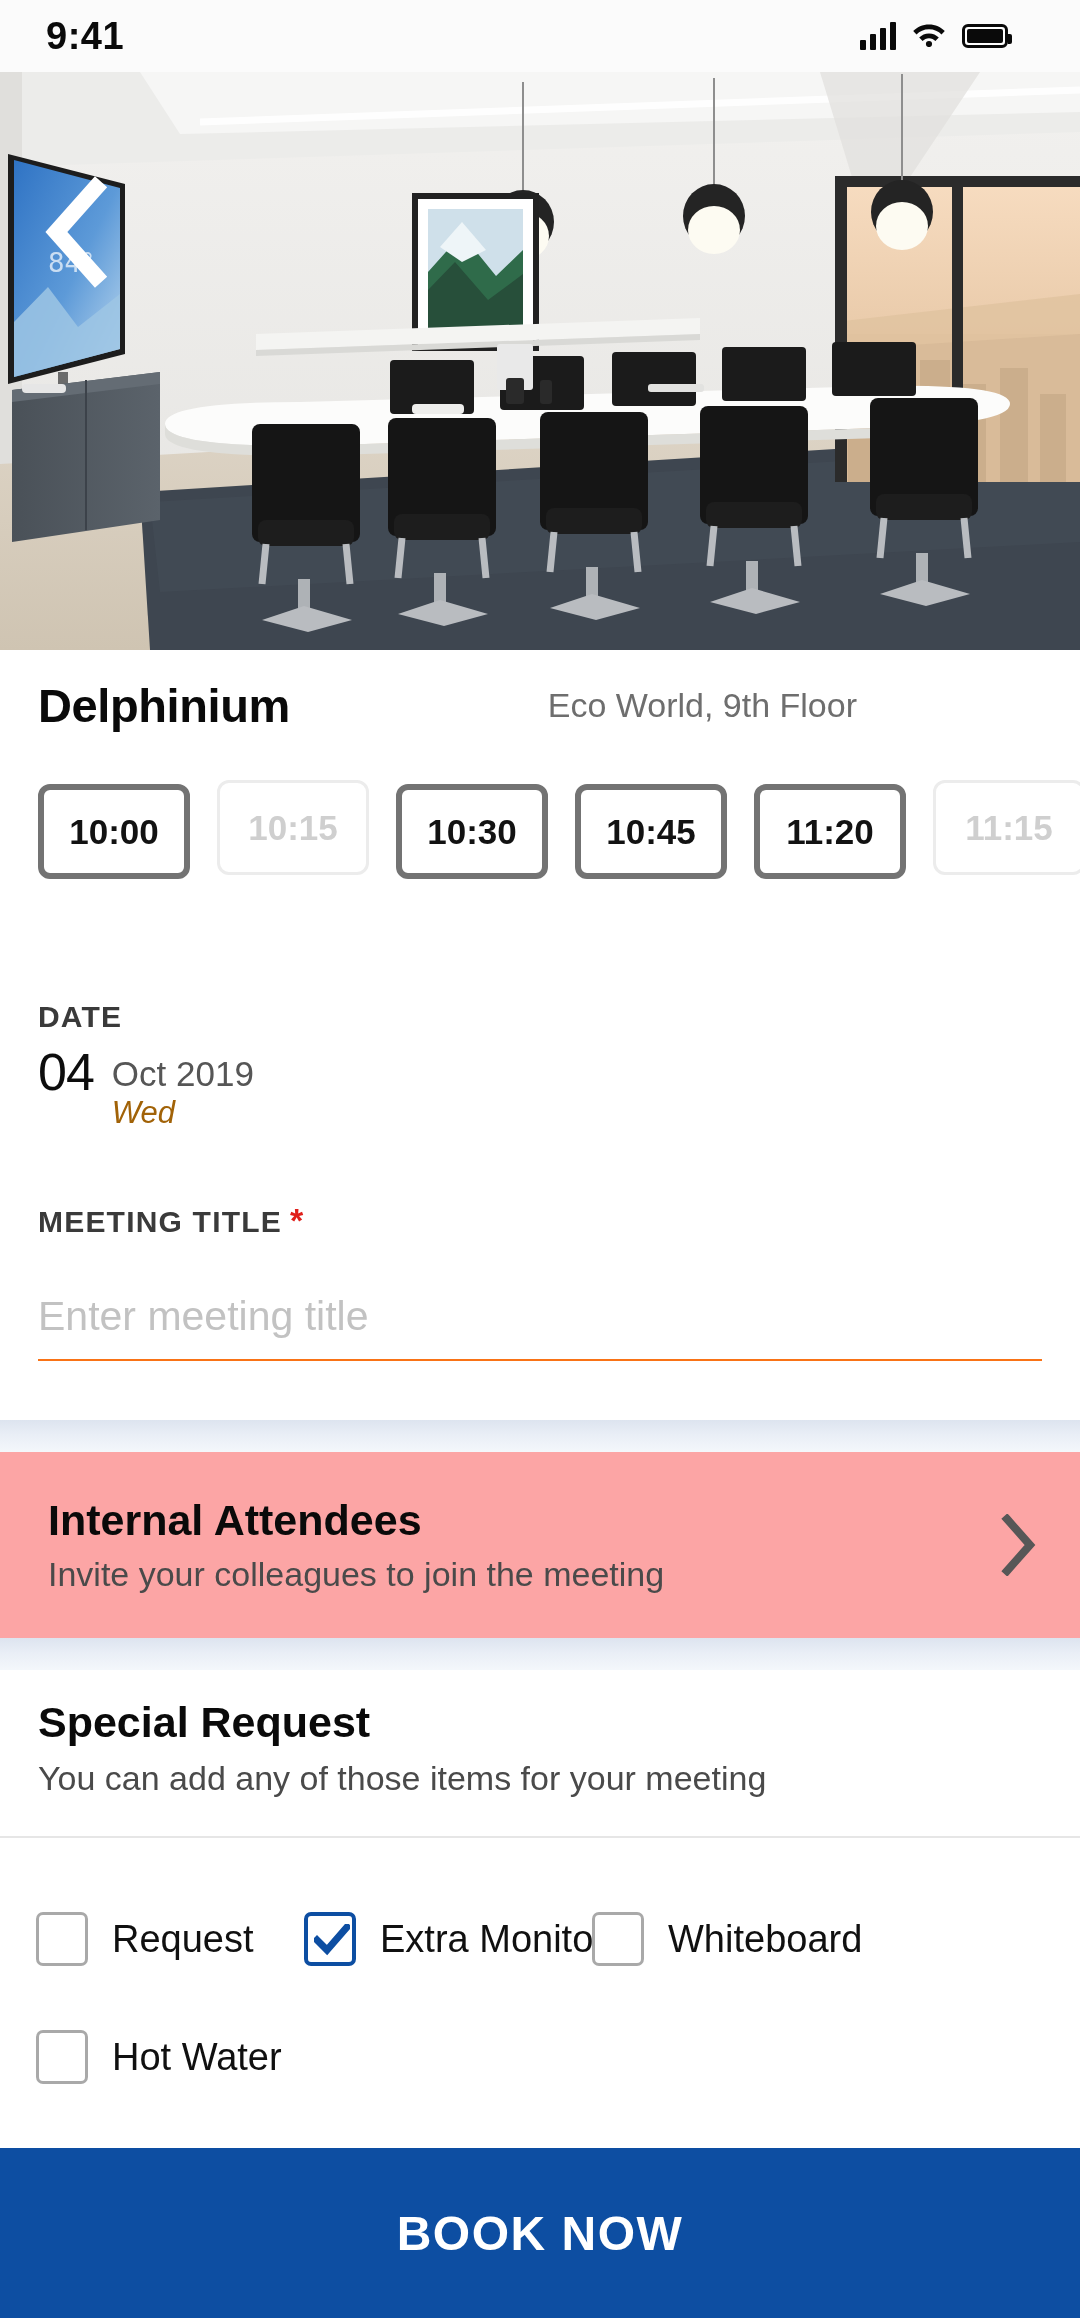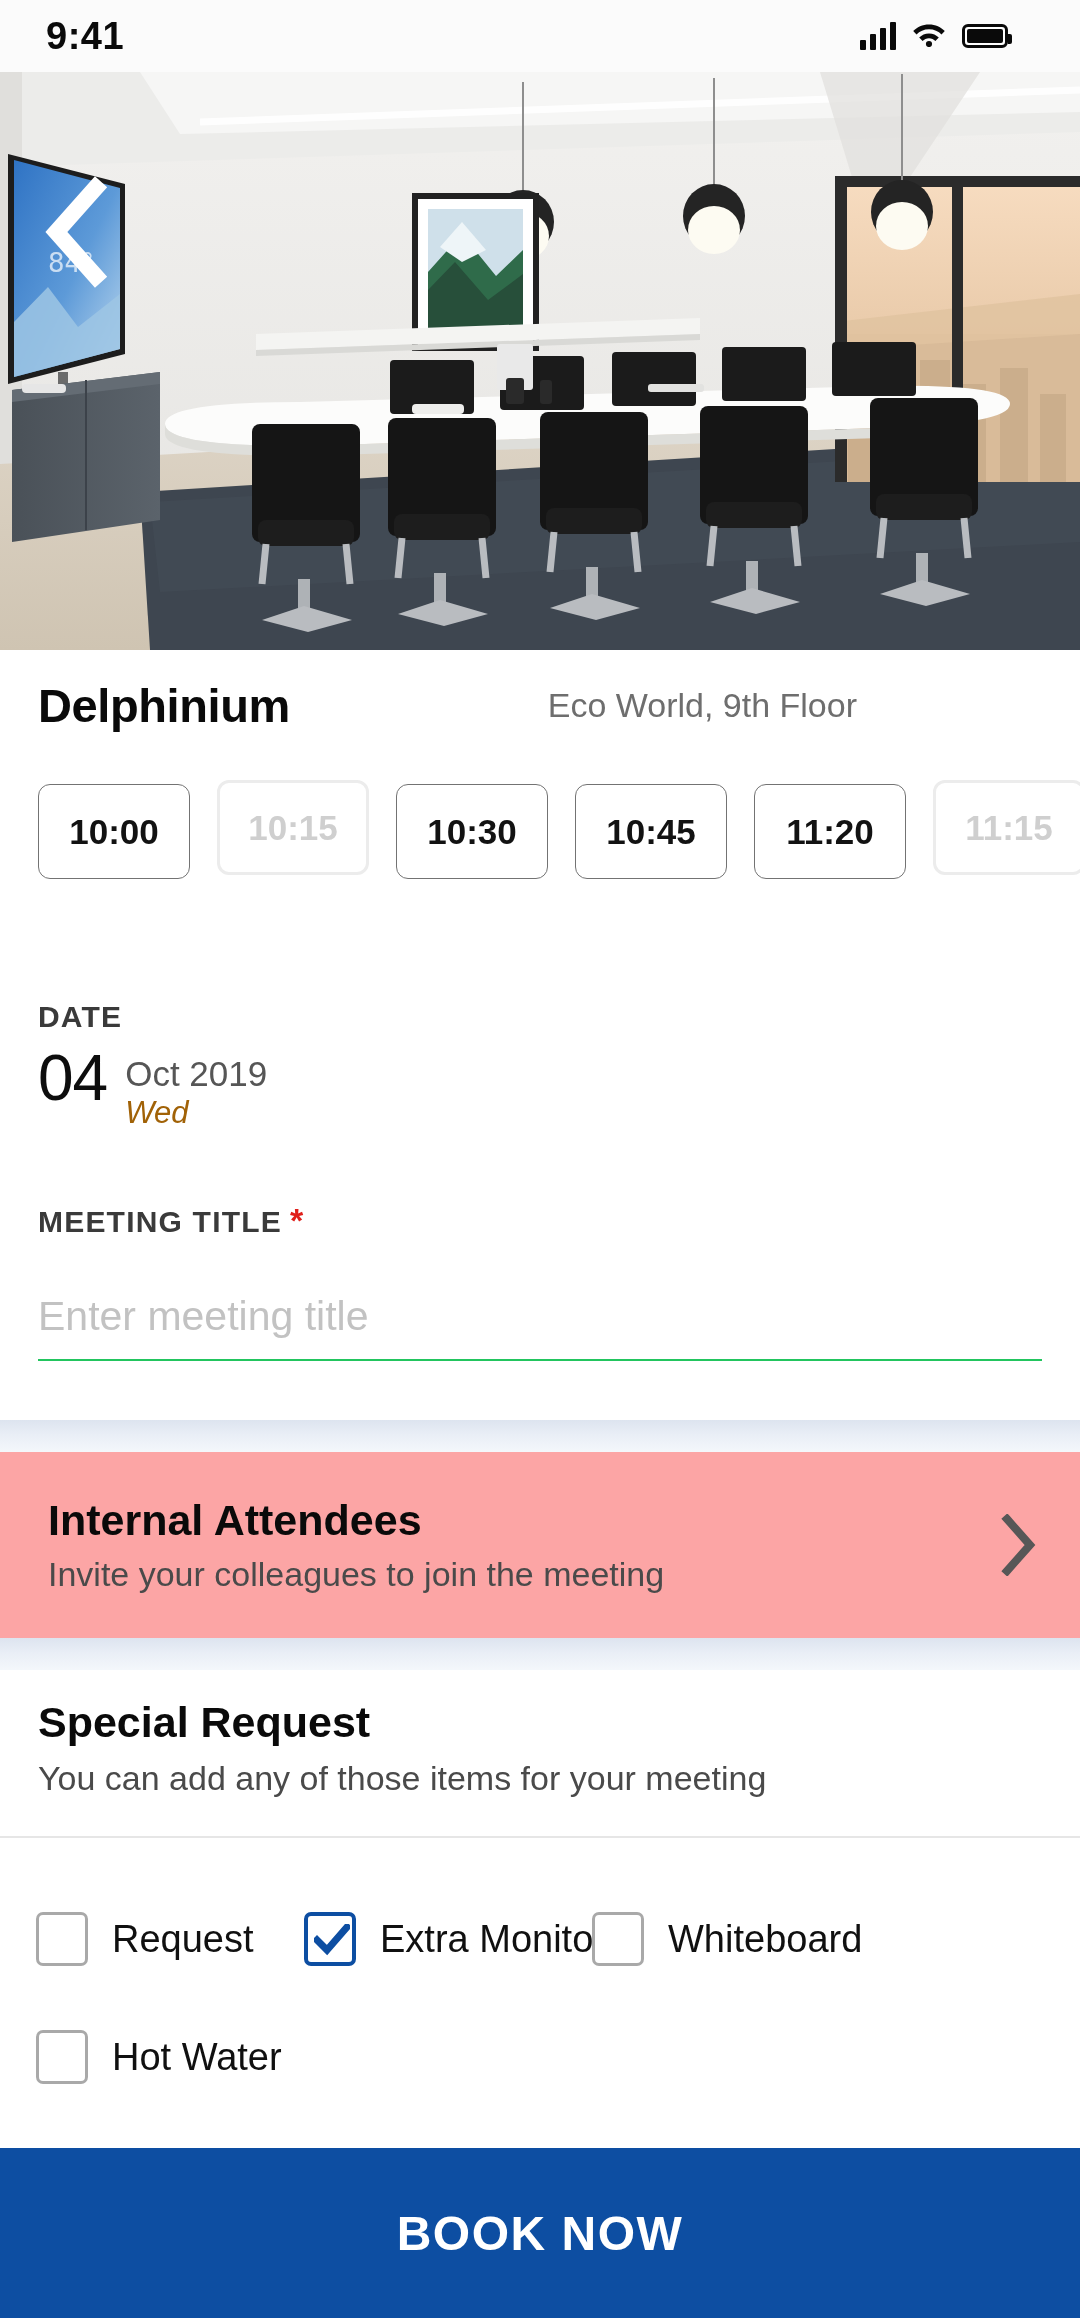--- a/index.html
+++ b/index.html
@@ -60,41 +60,41 @@
   .slots {
     position:absolute; top:775px; left:0; width:1080px; height:105px;
     display:flex; align-items:center; gap:27px; padding-left:38px;
     overflow:hidden;
   }
   .slot {
     flex:0 0 auto; width:152px; height:95px; border-radius:12px;
     display:flex; align-items:center; justify-content:center;
     font-size:35px; font-weight:700; background:#fff; cursor:pointer;
   }
-  .slot.avail { border:1px solid #737373; color:#121212;margin-top:8px; }
+  .slot.avail { border:6px solid #737373; color:#121212;margin-top:8px; }
   .slot.dis { border:3px solid #ececec; color:#cfcfcf; cursor:default; }
 
   
   .sec-label {
     font-size:30px; font-weight:700; letter-spacing:1.2px; color:#3a3a3a;
   }
   .date-block { position:absolute; top:1000px; left:38px; }
   .date-row { display:flex; align-items:flex-start; margin-top:14px; }
-  .date-day { font-size:64px; font-weight:400; line-height:0.95; color:#0d0d0d; letter-spacing:-1px;text-align:center; }
+  .date-day { font-size:52px; font-weight:400; line-height:0.95; color:#0d0d0d; letter-spacing:-1px;text-align:center; }
   .date-right { margin-left:18px; padding-top:6px; }
   .date-my { font-size:35px; color:#565656; line-height:1.15; }
   .date-wd { font-size:31px; color:#a16207; line-height:1.25;font-style:italic; }
 
   
   .mt-block { position:absolute; top:1205px; left:38px; width:1004px; }
   .mt-label { display:flex; align-items:flex-start; gap:8px; }
   .req-star { color:#e0201b; font-size:34px; font-weight:700; line-height:0.9; }
   .mt-input {
     margin-top:34px; width:1004px; height:88px;
-    border:none; border-bottom:2px solid #22c55e; outline:none; background:transparent;
+    border:none; border-bottom:2px solid #f97316; outline:none; background:transparent;
     font-family:"Liberation Sans", sans-serif; font-size:41px; color:#222;
   }
   .mt-input::placeholder { color:#c2c2c2; }
 
   
   .gapbar {
     position:absolute; left:0; width:1080px; height:32px;
     background:linear-gradient(180deg,#dde4ef 0%,#e9eef6 45%,#f4f7fb 100%);
   }
   .gapbar.one { top:1420px; }

